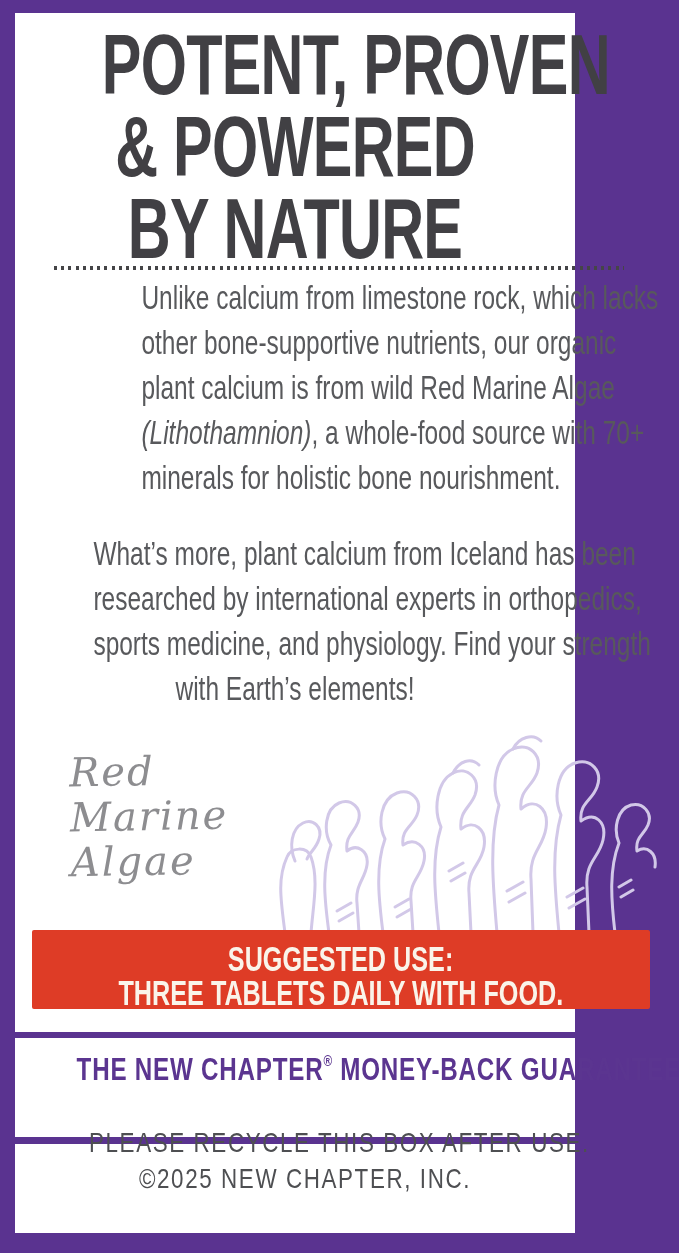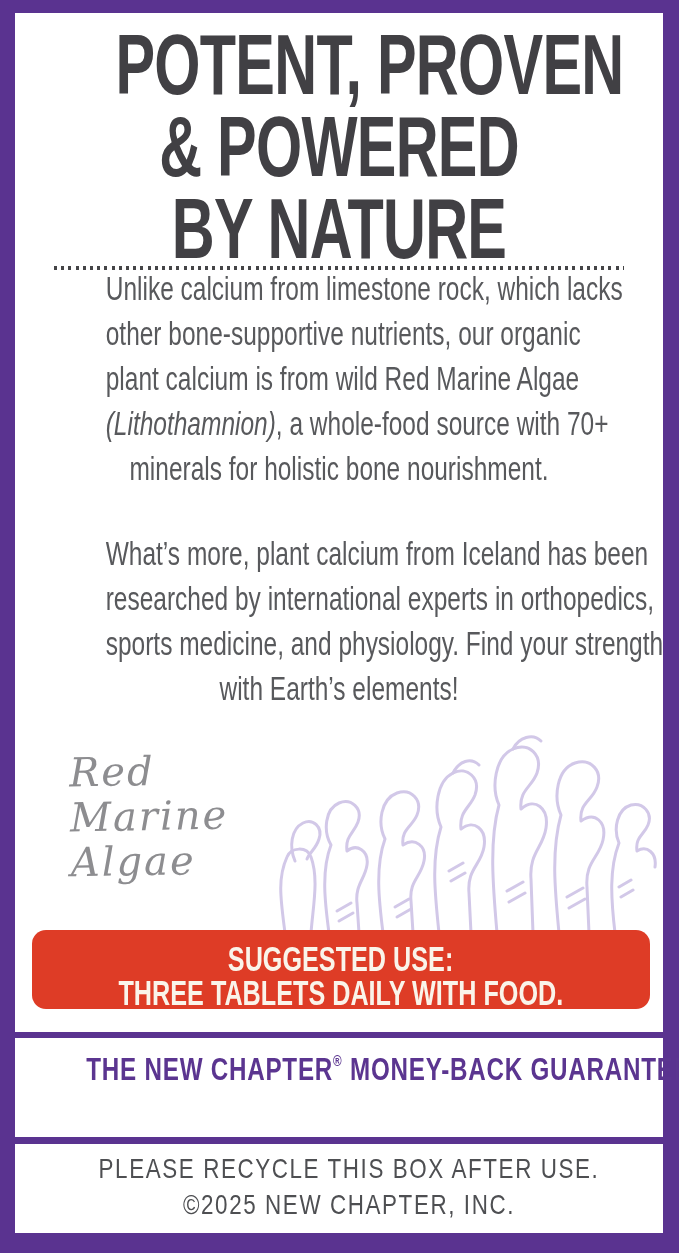--- a/index.html
+++ b/index.html
@@ -4,71 +4,71 @@
 <style>
   :root{
     --c-frame:#5a3390; --c-red:#de3c26; --c-headline:#414044; --c-body:#58595c;
     --c-title:#5b3590; --c-small:#58585a; --c-recycle:#4e4f52; --c-script:#8d8d90;
     --c-coral:#d6cdea; --c-banner_text:#faf4ea; --c-dotted:#454547;
   }
   *{margin:0;padding:0;box-sizing:border-box;}
   html,body{width:679px;height:1253px;}
   body{background:var(--c-frame);position:relative;overflow:hidden;
        font-family:"Liberation Sans", sans-serif;}
-  .panel{position:absolute;left:15px;top:13px;width:648px;height:1220px;background:#ffffff;text-decoration:underline;}
+  .panel{position:absolute;left:15px;top:13px;width:560px;height:1220px;background:#ffffff;text-decoration:underline;}
 
   
   .headline{position:absolute;top:10px;left:0;width:100%;text-align:center;}
   .h-line{white-space:nowrap;font-weight:bold;font-size:86px;line-height:82px;
           color:var(--c-headline);transform:scaleX(.69);transform-origin:50% 50%;
           letter-spacing:-1px;}
 
   
   .dotted{position:absolute;top:253px;left:39px;width:570px;height:4px;
           background:repeating-linear-gradient(90deg,var(--c-dotted) 0 3px,transparent 3px 7.2px);}
 
   
   .para{position:absolute;left:0;width:100%;text-align:center;}
-  .p1{top:253px;} .p2{top:518px;}
+  .p1{top:262px;margin-left:48px;} .p2{top:518px;}
   .b-line{white-space:nowrap;font-size:34px;line-height:45px;color:var(--c-body);
           transform:scaleX(.72);transform-origin:50% 50%;}
   .b-line .ital{font-style:italic;}
 
   
   .script{position:absolute;left:55px;top:736px;font-family:"DejaVu Serif",serif;
           font-style:italic;font-size:40px;line-height:45px;color:var(--c-script);
           letter-spacing:2px;transform:rotate(-1deg);}
 
   
   .coral{position:absolute;left:252px;top:698px;z-index:1;}
 
   
   .banner{position:absolute;left:17px;top:917px;width:618px;height:79px;background:var(--c-red);
-          border-radius:14px;z-index:2;display:flex;flex-direction:column;
+          border-radius:2px;z-index:2;display:flex;flex-direction:column;
           align-items:center;justify-content:center;padding-top:11px;}
   .ban-1{white-space:nowrap;font-weight:bold;font-size:35px;line-height:34px;
          color:var(--c-banner_text);transform:scaleX(.72);transform-origin:50% 50%;}
   .ban-2{white-space:nowrap;font-weight:bold;font-size:35px;line-height:33px;
          color:var(--c-banner_text);transform:scaleX(.72);transform-origin:50% 50%;}
 
   
   .rule{position:absolute;left:0;width:100%;background:var(--c-frame);}
   .rule-1{top:1019px;height:6px;} .rule-2{top:1124px;height:7px;}
 
   
   .g-title{position:absolute;top:1030px;left:0;width:100%;text-align:center;}
   .g-title .t-line{white-space:nowrap;font-weight:bold;font-size:31px;line-height:36px;
         color:var(--c-title);letter-spacing:1px;transform:scaleX(.78);transform-origin:50% 50%;}
   .g-title sup{font-size:15px;vertical-align:14px;}
   .g-body{position:absolute;top:1066px;left:0;width:100%;text-align:center;}
   .g-line{white-space:nowrap;font-size:24px;line-height:28px;color:var(--c-small);
           transform:scaleX(.70);transform-origin:50% 50%;}
 
   
-  .recycle{position:absolute;top:1138px;left:0;width:100%;text-align:center;padding-left:20px;}
+  .recycle{position:absolute;top:1112px;left:0;width:100%;text-align:center;padding-left:20px;}
   .r-line{white-space:nowrap;font-size:28px;line-height:36px;color:var(--c-recycle);
           letter-spacing:2px;transform:scaleX(.80);transform-origin:50% 50%;}
 </style>
 </head>
 <body>
 
 <div class="panel">
 
   <div class="headline">
     <div class="h-line">POTENT, PROVEN</div>

